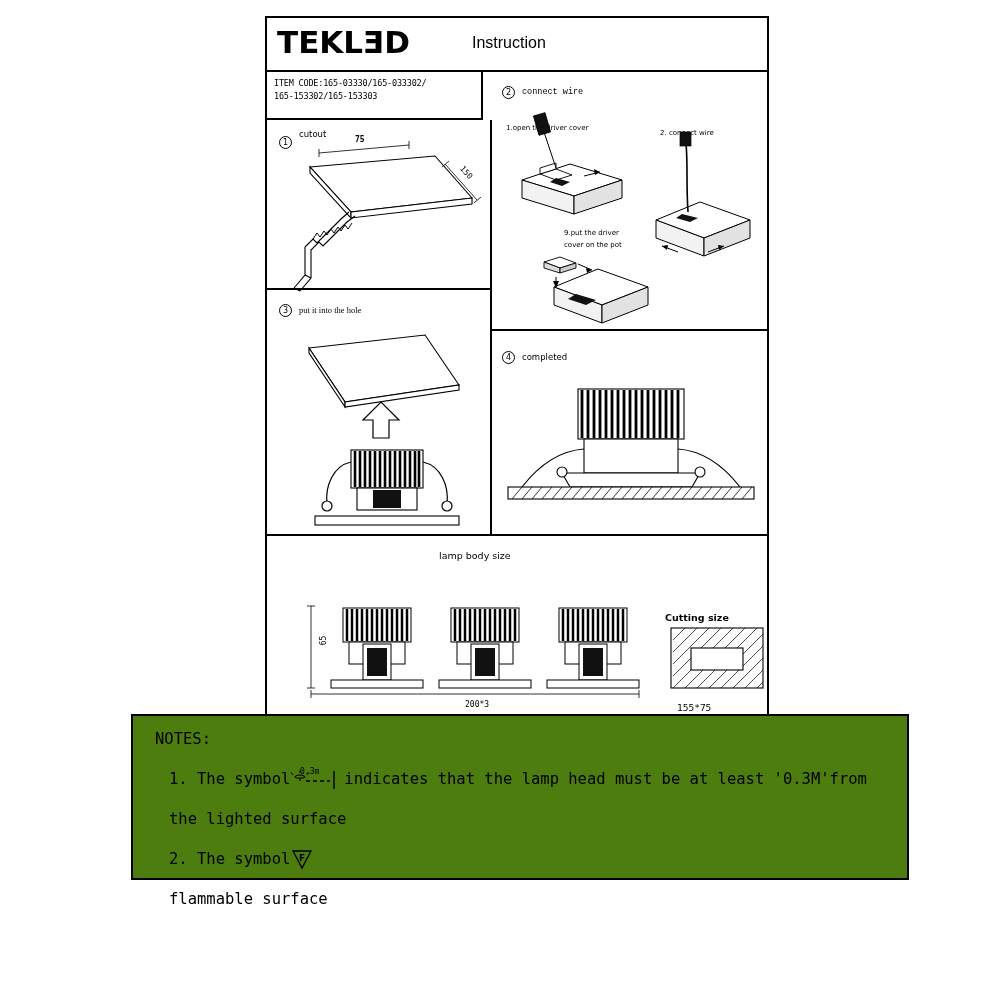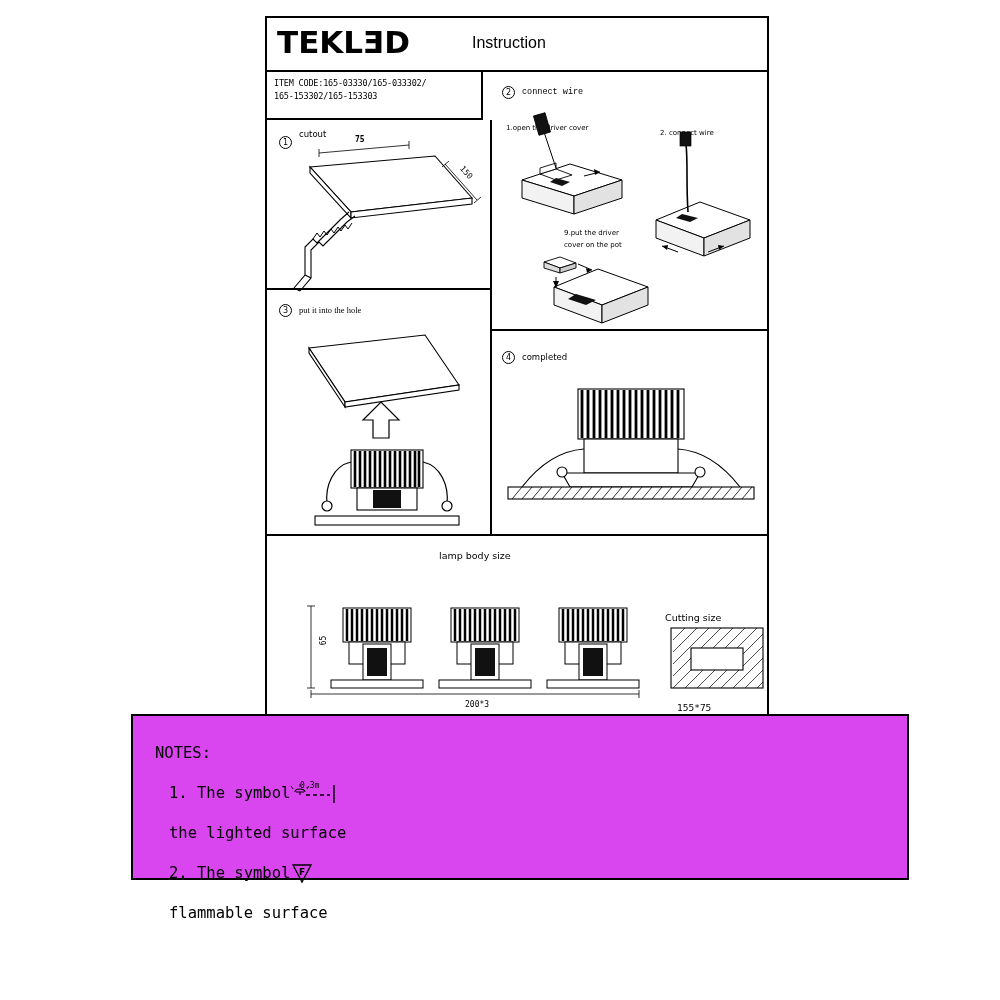--- a/index.html
+++ b/index.html
@@ -93,22 +93,22 @@
     font-size: 8px;
     font-family: "DejaVu Sans Mono", monospace;
   }
 
   
   .notes {
     position: absolute;
     left: 131px; top: 714px;
     width: 778px; height: 166px;
     border: 2px solid #000;
-    background: #d946ef;
-    padding: 24px 12px 0 22px;
+    background: #4d7c0f;
+    padding: 10px 12px 0 22px;
     font-size: 15.5px;
     line-height: 26px;
     letter-spacing: 0px;
   }
   .notes .hdr { display: block; margin-bottom: 2px; }
   .notes p { margin: 14px; }
   .sym {
     display: inline-block;
     position: relative;
     vertical-align: middle;
@@ -335,21 +335,21 @@
           <line x1="220" y1="168" x2="230" y2="156"></line>
             <line x1="230" y1="168" x2="240" y2="156"></line>
           <line x1="240" y1="168" x2="250" y2="156"></line>
             <line x1="250" y1="168" x2="260" y2="156"></line>
         </g>
       </svg>
     </div>
 
     <div class="panel p5">
       <div class="step-label" style="left:152px; top:14px; font-size:9.5px;">lamp body size</div>
-      <div class="step-label" style="left:378px; top:76px; font-size:9.5px;">Cutting size</div>
+      <div class="step-label" style="left:378px; top:76px; font-size:9.5px;font-weight:bold;">Cutting size</div>
       <div class="dim-label" style="left:32px; top:100px; transform:rotate(-90deg);">65</div>
       <div class="dim-label" style="left:178px; top:164px;">200*3</div>
       <div class="dim-label" style="left:390px; top:166px; font-size:9.5px;">155*75</div>
 
       <svg width="502" height="185" style="position:absolute;left:0;top:0;">
 
         <g>
 
           <rect x="56" y="72" width="68" height="34" fill="#ffffff" stroke="#000" stroke-width="1"></rect>
           <g stroke="#000" stroke-width="2.5">
@@ -456,21 +456,21 @@
         <text x="10" y="7" font-family="DejaVu Sans Mono, monospace" font-size="8">0.3m</text>
 
         <path d="M6,11 L14,11 M10,11 L10,14" stroke="#000" stroke-width="1.1" fill="none"></path>
         <path d="M5,11 C5,7 15,7 15,11" stroke="#000" stroke-width="1.1" fill="none"></path>
         <line x1="3" y1="8" x2="1" y2="5" stroke="#000" stroke-width="0.9"></line>
         <line x1="10" y1="6" x2="10" y2="3" stroke="#000" stroke-width="0.9"></line>
         <line x1="17" y1="8" x2="19" y2="5" stroke="#000" stroke-width="0.9"></line>
 
         <line x1="16" y1="14" x2="40" y2="14" stroke="#000" stroke-width="1.4" stroke-dasharray="4 3"></line>
         <line x1="44" y1="4" x2="44" y2="22" stroke="#000" stroke-width="1.4"></line>
-      </svg></span>
+      </svg></span><span>indicates that the lamp head must be at least '0.3M'from</span>
     </p>
     <p>the lighted surface</p>
 
     <p>
       <span>2. The symbol</span><span class="sym sym2"><svg width="26" height="24" viewBox="0 0 26 24">
         <polygon points="3,4 21,4 12,21" fill="none" stroke="#000" stroke-width="1.3"></polygon>
         <text x="9" y="14" font-family="DejaVu Sans, sans-serif" font-size="9" font-weight="bold">F</text>
       </svg></span>
     </p>
     <p>flammable surface</p>

